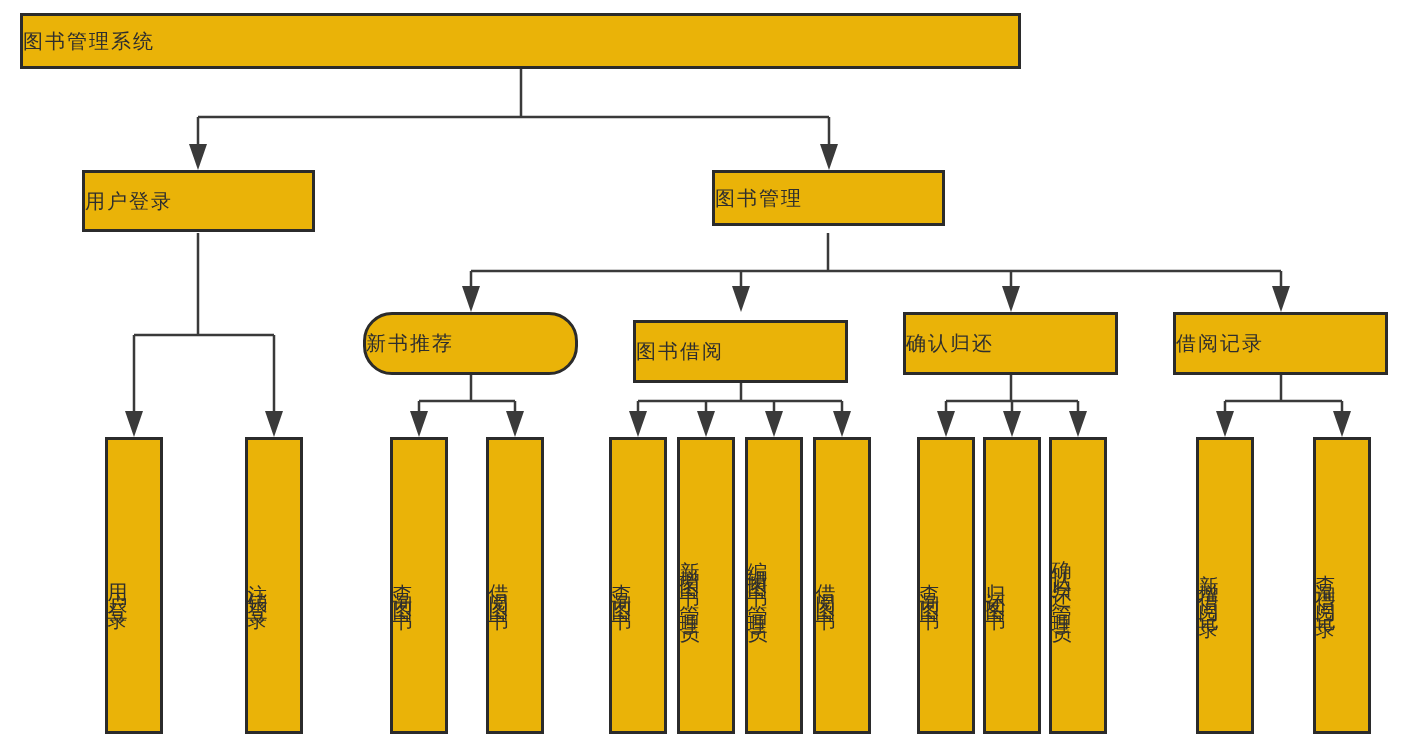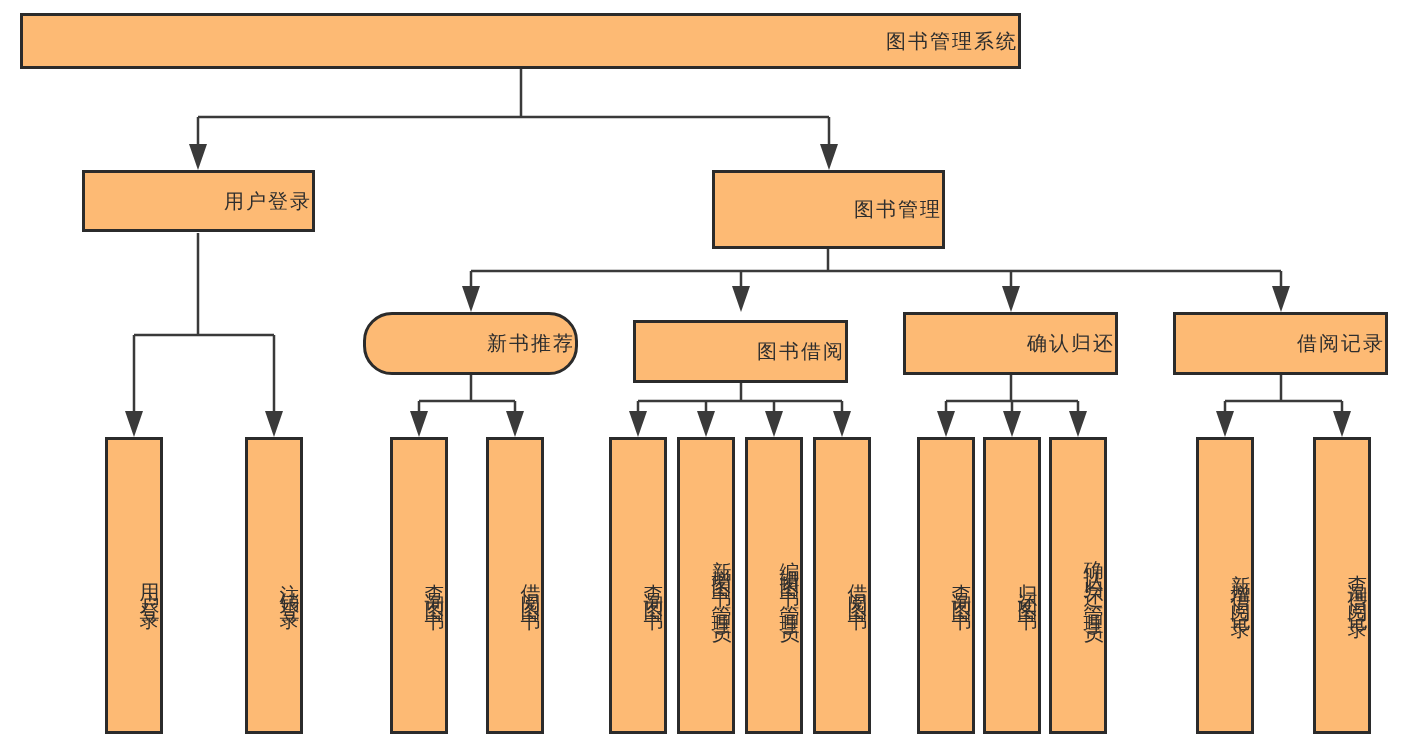--- a/index.html
+++ b/index.html
@@ -12,35 +12,35 @@
     overflow: hidden;
   }
   .connectors {
     position: absolute;
     left: 0; top: 0;
     pointer-events: none;
   }
   .box {
     position: absolute;
     box-sizing: border-box;
-    background: #fdba74;
+    background: #eab308;
     border: 3px solid #2b2b2b;
     display: flex;
     align-items: center;
-    justify-content: flex-end;
+    justify-content: flex-start;
     color: #2e2e2e;
   }
   .h-label {
     font-size: 20px;
     letter-spacing: 2px;
     white-space: nowrap;
   }
   .root-box   { left: 20px;  top: 13px;  width: 1001px; height: 56px; }
   .l2a        { left: 82px;  top: 170px; width: 233px;  height: 62px; }
-  .l2b        { left: 712px; top: 170px; width: 233px;  height: 79px; }
+  .l2b        { left: 712px; top: 170px; width: 233px;  height: 56px; }
   .l3         { top: 312px; width: 215px; height: 63px; }
   .l3a { left: 363px; border-radius: 29px; }
   .l3b { left: 633px; margin-top: 8px; }
   .l3c { left: 903px; }
   .l3d { left: 1173px; }
   .leaf {
     top: 437px;
     width: 58px;
     height: 297px;
   }

